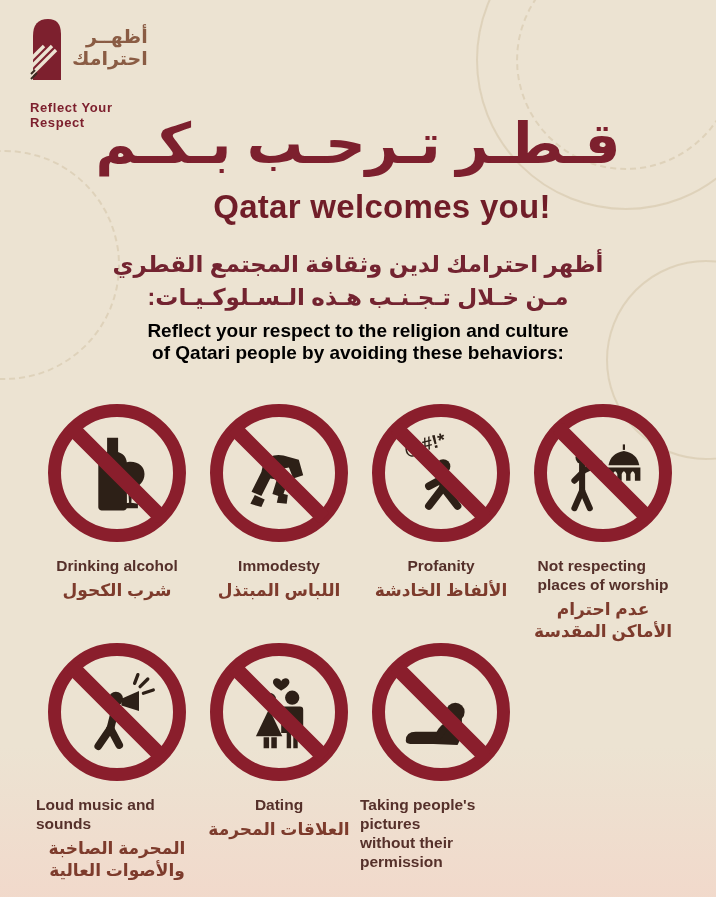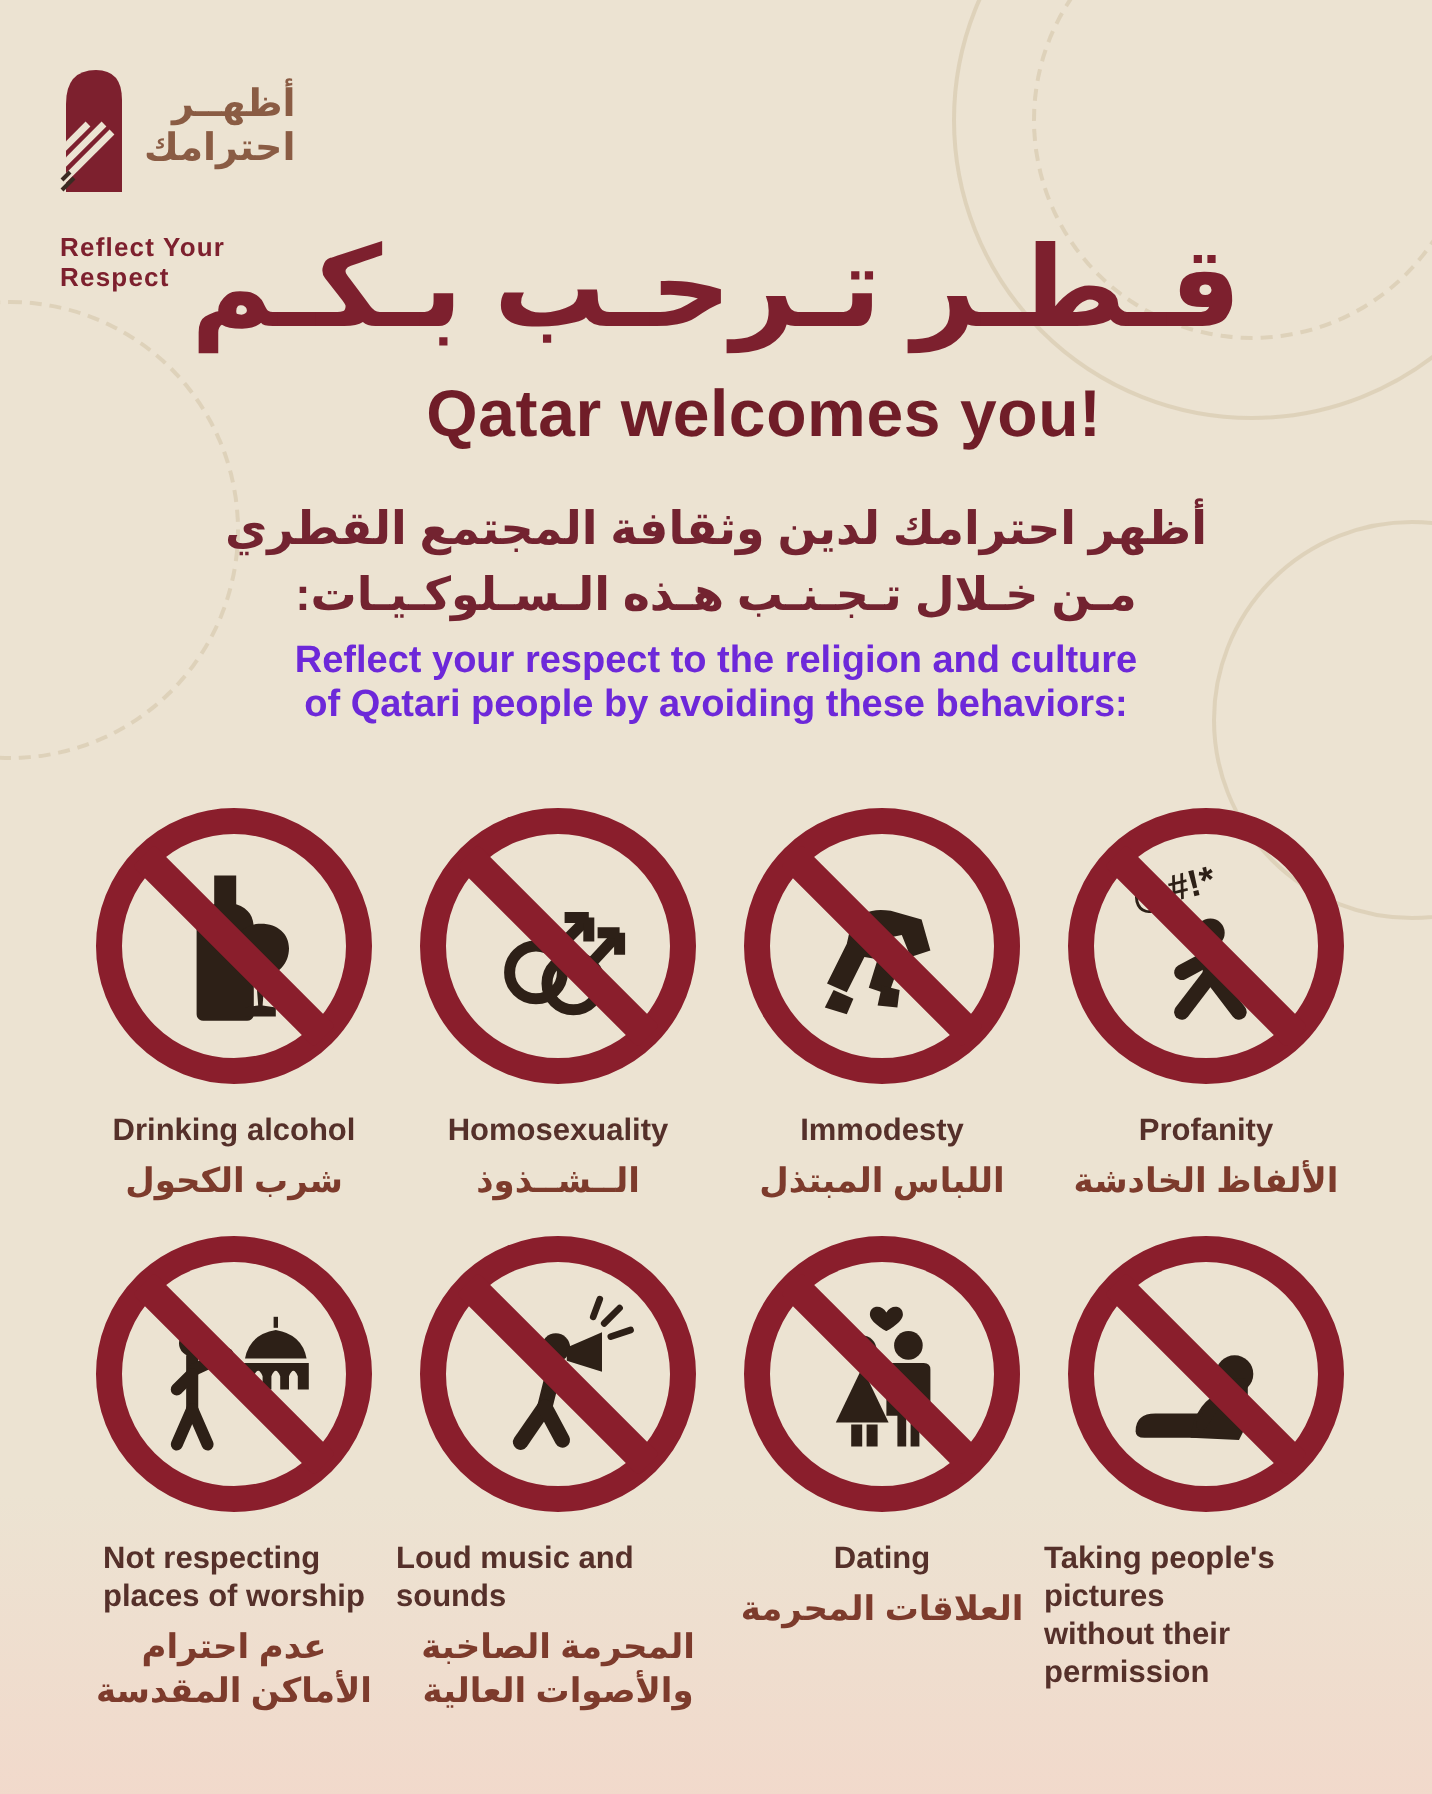--- a/index.html
+++ b/index.html
@@ -25,21 +25,21 @@
   .orn-1b{width:220px;height:220px;top:-50px;right:-20px;border-style:dashed;}
   .orn-2{width:230px;height:230px;top:150px;left:-110px;border-style:dashed;}
   .orn-3{width:200px;height:200px;top:260px;right:-90px;}
   .bottom-tint{
     position:absolute;left:0;right:0;bottom:0;height:150px;
     background:linear-gradient(180deg, rgba(243,214,201,0) 0%, rgba(243,214,201,.75) 100%);
     pointer-events:none;
   }
 
   
-  .logo{position:absolute;left:30px;top:32px;width:140px;}
+  .logo{position:absolute;left:30px;top:16px;width:140px;}
   .logo-row{display:flex;align-items:flex-start;gap:8px;}
   .logo-mark{width:34px;height:64px;flex:0 0 auto;}
   .logo-arabic{
     direction:rtl;text-align:right;
     color:#8a5c44;font-weight:bold;font-size:19px;line-height:22px;
     padding-top:10px;white-space:pre-line;
   }
   .logo-tagline{
     margin-top:20px;color:var(--accent);font-weight:bold;font-size:13px;letter-spacing:.6px;
   }
@@ -52,21 +52,21 @@
   .title-en{
     position:absolute;left:0;right:0;top:188px;text-align:center;
     color:#701d28;font-weight:bold;font-size:33px;letter-spacing:.3px;margin-left:48px;
   }
   .intro-ar{
     position:absolute;left:0;right:0;top:248px;text-align:center;
     direction:rtl;color:#732330;font-weight:bold;font-size:23px;line-height:33px;white-space:pre-line;
   }
   .intro-en{
     position:absolute;left:0;right:0;top:320px;text-align:center;
-    color:#6d28d9;font-weight:bold;font-size:19px;line-height:22px;white-space:pre-line;
+    color:#000000;font-weight:bold;font-size:19px;line-height:22px;white-space:pre-line;
   }
 
   
   .behaviors-grid{
     position:absolute;left:36px;top:404px;width:648px;
     display:grid;grid-template-columns:repeat(4,1fr);
   }
   .behavior-cell{
     display:flex;flex-direction:column;align-items:center;
     min-height:214px;
@@ -144,40 +144,20 @@
     <path class="icon-fill" d="M50 30 c9-1 15 4 15 11 0 7-5 12-11 13 l-1 13 6 1 v4 H45 v-4 l6-1 -1-13 c-6-1-10-6-10-12 0-7 4-11 10-12 Z"></path>
   </svg>
         </div>
       <div class="ring"></div>
       <div class="bar"></div>
     </div>
     <div class="label-en">Drinking alcohol</div>
     <div class="label-ar">شرب الكحول</div>
   </div>
 
-  <div class="behavior-cell">
-    <div class="sign">
-      <div class="icon-holder">
-          <svg viewBox="0 0 80 80">
-    <g class="icon-stroke" stroke-width="5">
-      <circle cx="30" cy="52" r="12"></circle>
-      <circle cx="47" cy="57" r="12"></circle>
-      <path d="M38 43 L53 28"></path>
-      <path d="M53 28 h-11 M53 28 v11" transform="translate(1,-1)"></path>
-      <path d="M55 48 L67 35"></path>
-      <path d="M67 35 h-10 M67 35 v10" transform="translate(1,-1)"></path>
-    </g>
-  </svg>
-        </div>
-      <div class="ring"></div>
-      <div class="bar"></div>
-    </div>
-    <div class="label-en">Homosexuality</div>
-    <div class="label-ar">الــشــذوذ</div>
-  </div>
 
   <div class="behavior-cell">
     <div class="sign">
       <div class="icon-holder">
           <svg viewBox="0 0 80 80">
     <path class="icon-fill" d="M26 30 q6-8 18-6 l14 4 4 14 -9 3 -4-10 -5 1 4 12 -5 14 -9-3 4-13 -6-1 -8 16 -9-4 9-18 z"></path>
     <path class="icon-fill" d="M18 60 l9 4 -3 7 -10-3 z"></path>
     <path class="icon-fill" d="M40 58 l8 2 -1 8 -9-1 z"></path>
   </svg>
         </div>

